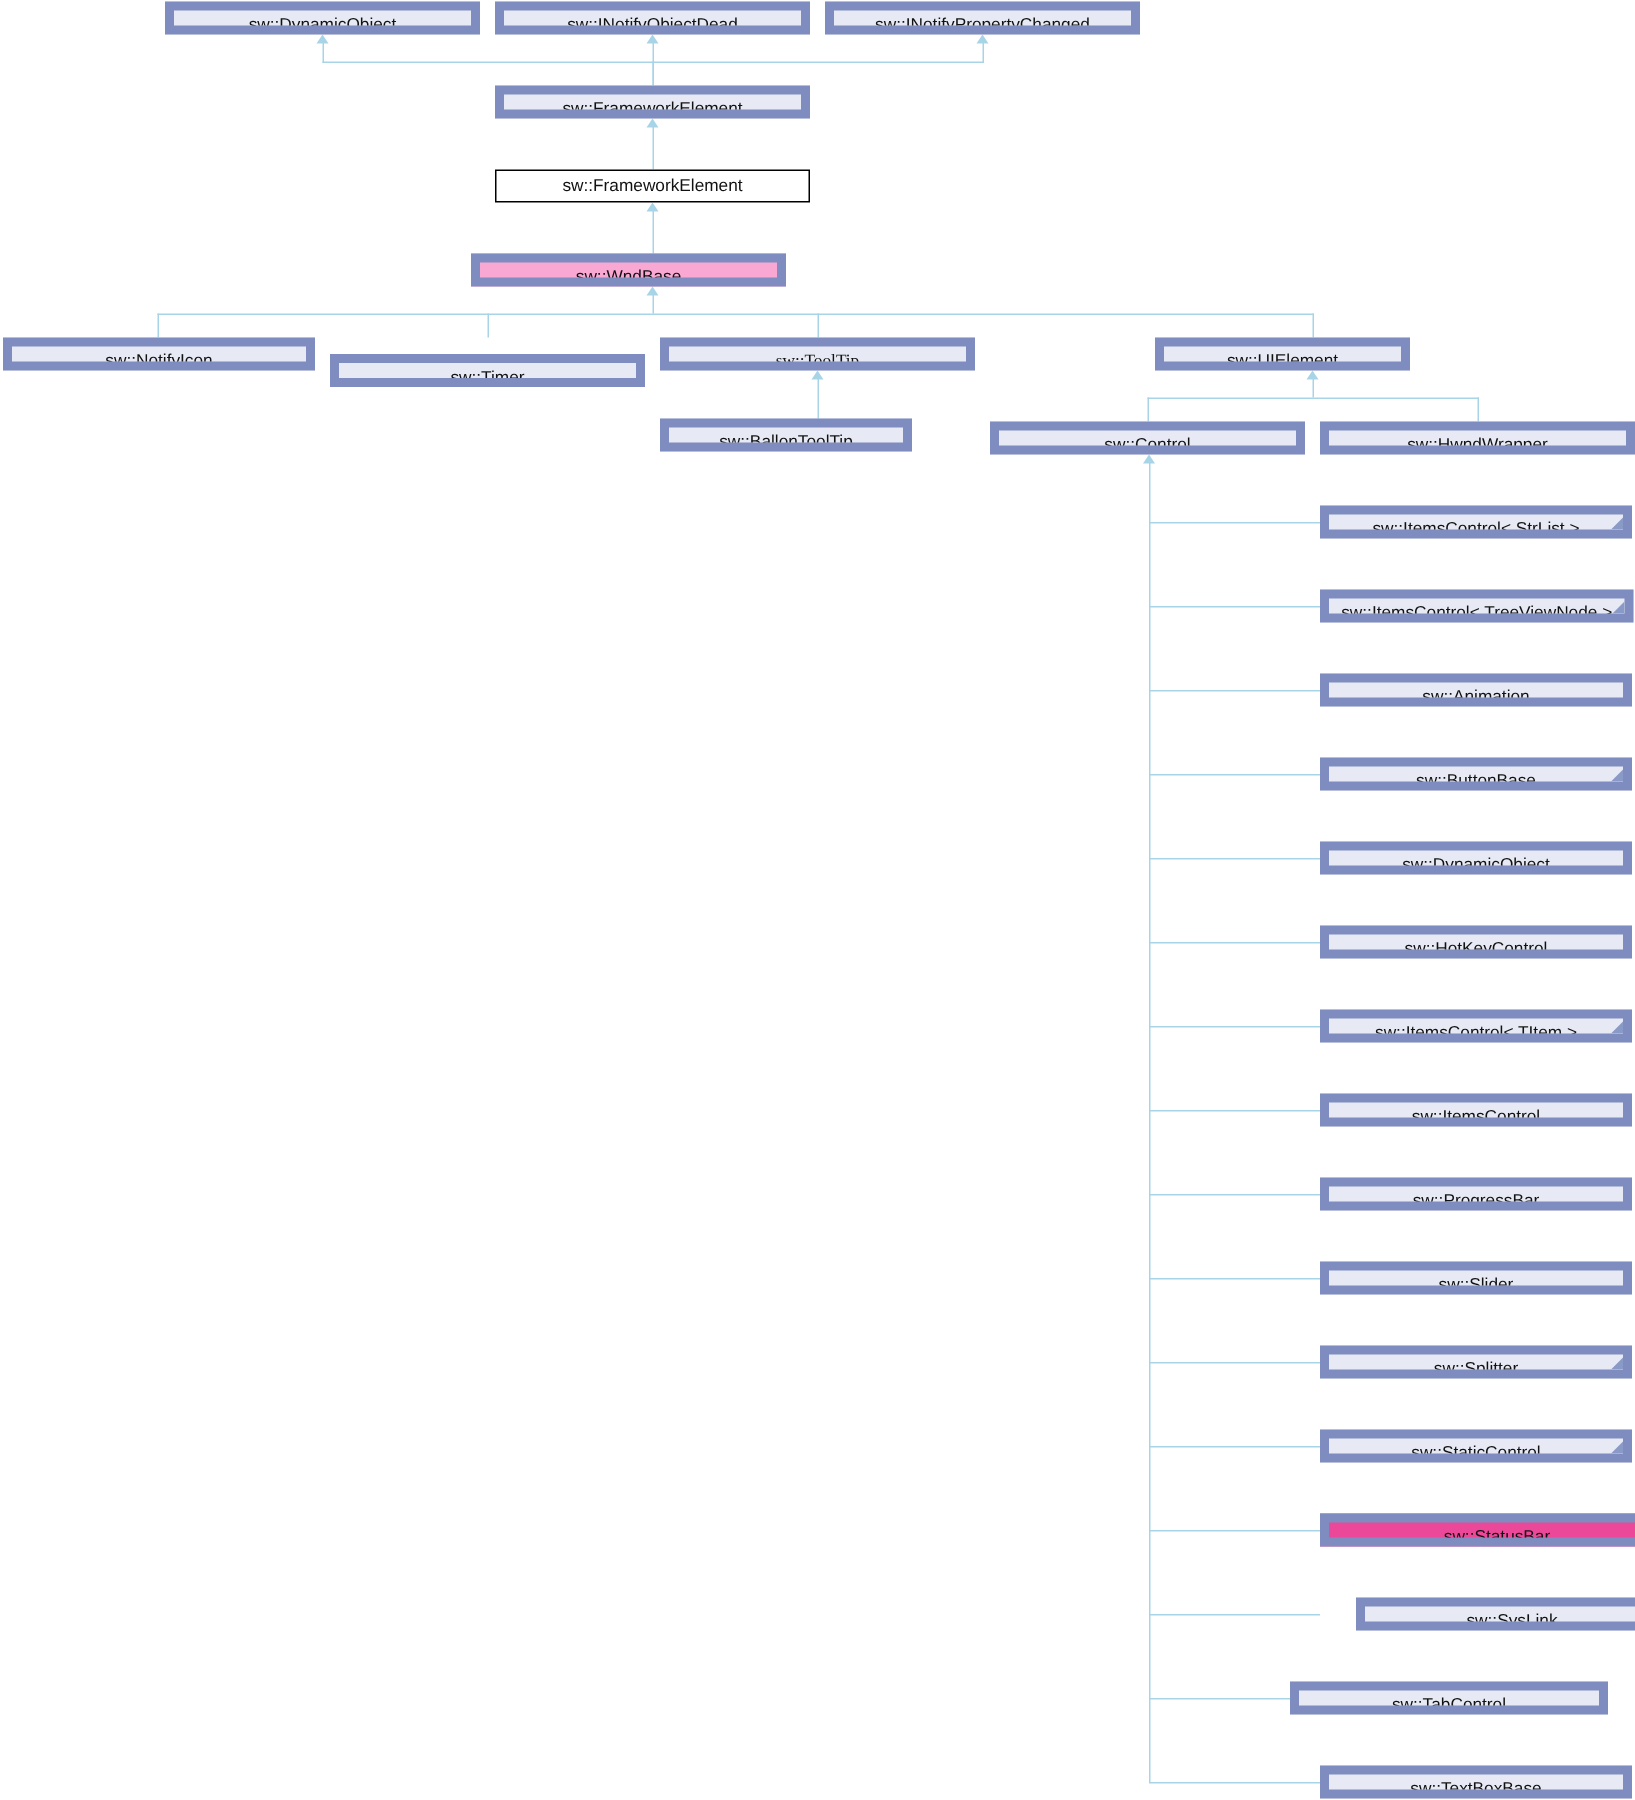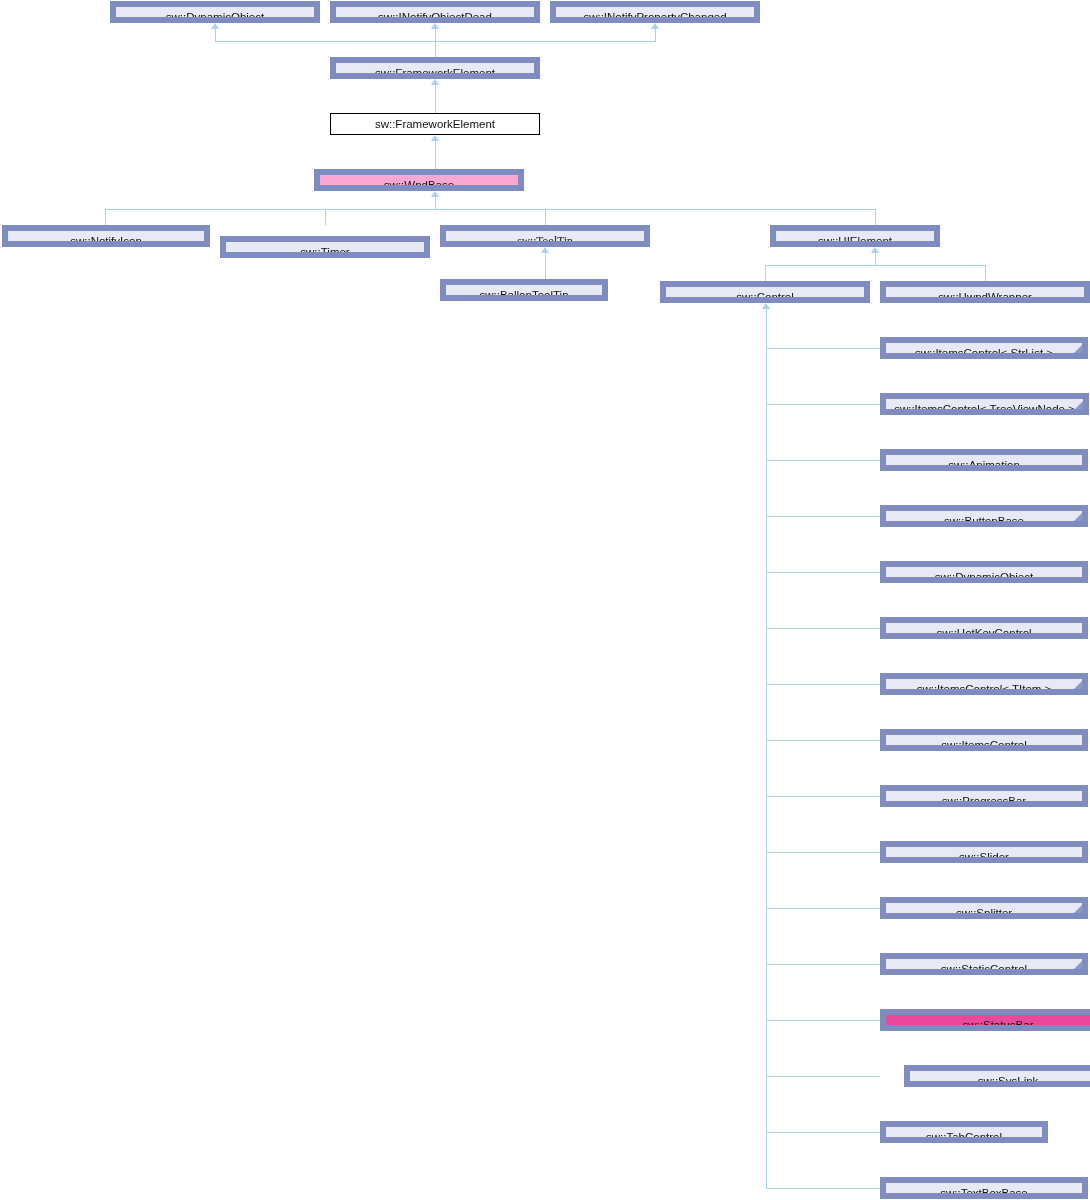--- a/index.html
+++ b/index.html
@@ -132,15 +132,15 @@
     <div class="node" style="left: 880px; top: 561px; width: 208px; background: rgb(231, 234, 244); border-color: rgb(126, 140, 191);">sw::DynamicObject</div>
     <div class="node" style="left: 880px; top: 617px; width: 208px; background: rgb(231, 234, 244); border-color: rgb(126, 140, 191);">sw::HotKeyControl</div>
     <div class="node folded" style="left: 880px; top: 673px; width: 208px; background: rgb(231, 234, 244); border-color: rgb(126, 140, 191);">sw::ItemsControl&lt; TItem &gt;</div>
     <div class="node" style="left: 880px; top: 729px; width: 208px; background: rgb(231, 234, 244); border-color: rgb(126, 140, 191);">sw::ItemsControl</div>
     <div class="node" style="left: 880px; top: 785px; width: 208px; background: rgb(231, 234, 244); border-color: rgb(126, 140, 191);">sw::ProgressBar</div>
     <div class="node" style="left: 880px; top: 841px; width: 208px; background: rgb(231, 234, 244); border-color: rgb(126, 140, 191);">sw::Slider</div>
     <div class="node folded" style="left: 880px; top: 897px; width: 208px; background: rgb(231, 234, 244); border-color: rgb(126, 140, 191);">sw::Splitter</div>
     <div class="node folded" style="left: 880px; top: 953px; width: 208px; background: rgb(231, 234, 244); border-color: rgb(126, 140, 191);">sw::StaticControl</div>
     <div class="node" style="left: 880px; top: 1009px; width: 236px; background: #ec4899; border-color: rgb(126, 140, 191);">sw::StatusBar</div>
     <div class="node" style="left: 880px; top: 1065px; width: 208px; background: rgb(231, 234, 244); border-color: rgb(126, 140, 191); margin-left: 24px;">sw::SysLink</div>
-    <div class="node" style="left: 880px; top: 1121px; width: 168px; background: rgb(231, 234, 244); border-color: rgb(126, 140, 191); text-align: center;">sw::TabControl</div>
+    <div class="node" style="left: 860px; top: 1121px; width: 212px; background: rgb(231, 234, 244); border-color: rgb(126, 140, 191); text-align: center;">sw::TabControl</div>
     <div class="node" style="left: 880px; top: 1177px; width: 208px; background: rgb(231, 234, 244); border-color: rgb(126, 140, 191);">sw::TextBoxBase</div>
   </div>
 
 </body></html>

